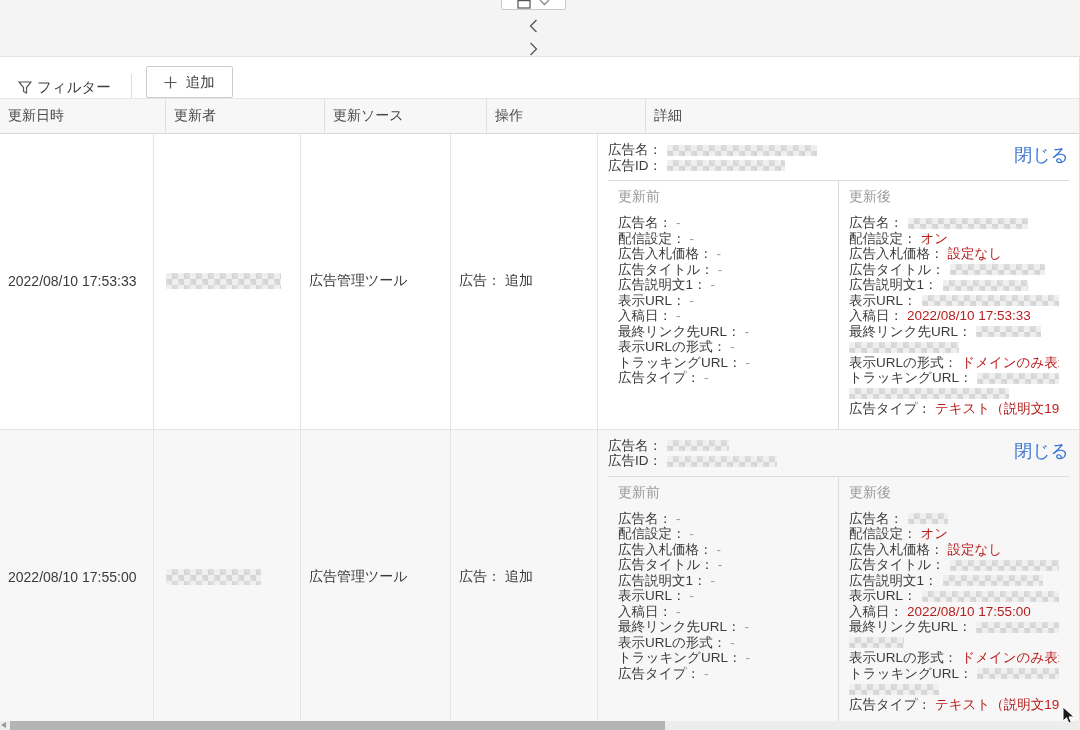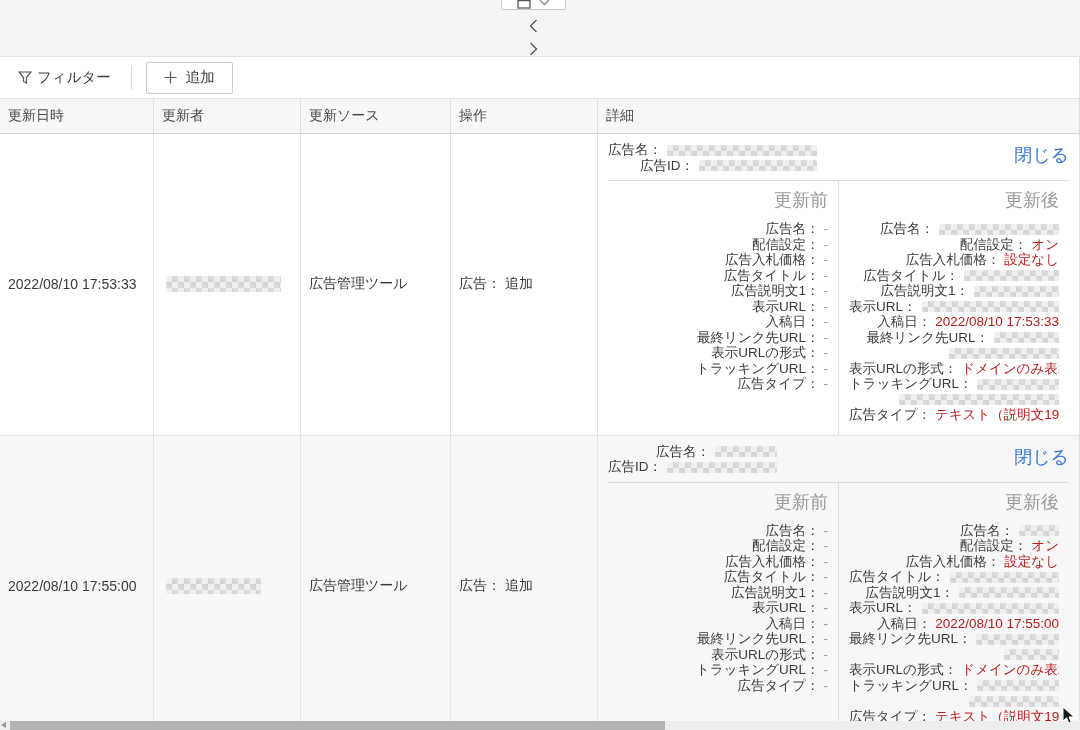--- a/index.html
+++ b/index.html
@@ -18,43 +18,43 @@
     background:#fff;border:1px solid #c9c9c9;border-radius:2px;
     font-size:14.5px;color:#3b3b3b;cursor:pointer;box-sizing:border-box;white-space:nowrap;
   }
   .btn-primary{
     background:var(--accent,#0e68cf);border:1px solid var(--accent-dark,#0a53a8);
     border-bottom-width:2px;color:#fff;
   }
   .chev-btn{background:none;border:none;color:#555;padding:0 5px;cursor:pointer;display:flex;align-items:center;}
   .icon{display:inline-flex;align-items:center;justify-content:center;}
   
-  .filterbar{height:41px;display:flex;align-items:center;padding-left:12px;background:#fff;box-sizing:border-box;}
+  .filterbar{height:41px;display:flex;align-items:flex-end;padding-left:12px;background:#fff;box-sizing:border-box;}
   .filter-btn{display:inline-flex;align-items:center;gap:5px;font-size:14.5px;color:#3b3b3b;cursor:pointer;background:none;border:none;}
   .vdiv{width:1px;height:24px;background:#ddd;margin:0 14px;}
   .add-btn{display:inline-flex;align-items:center;gap:9px;height:32px;padding:0 17px;background:#fff;border:1px solid #ccc;border-radius:2px;font-size:14.5px;color:#3b3b3b;cursor:pointer;}
   
   .table{border-right:1px solid #e4e4e4;}
   .thead,.trow{display:grid;grid-template-columns:153px 147px 150px 147px 1fr;}
-  .thead{background:#f7f7f7;border-top:1px solid #e6e6e6;border-bottom:1px solid #d8d8d8;height:34px;}
+  .thead{background:#f7f7f7;border-top:1px solid #e6e6e6;border-bottom:1px solid #d8d8d8;height:34px;gap:12px;}
   .th{display:flex;align-items:center;padding:0 8px;font-size:14px;color:#4a4a4a;border-left:1px solid #e0e0e0;box-sizing:border-box;}
   .th:first-child{border-left:none;}
   .trow{border-bottom:1px solid #e4e4e4;background:#fff;}
   .trow.zebra{background:#f7f7f7;}
   .cell{padding:8px;border-left:1px solid #e4e4e4;display:flex;align-items:center;font-size:14px;box-sizing:border-box;}
   .cell:first-child{border-left:none;}
-  .cell.detail{display:block;padding:5px 10px 0 10px;text-align:right;}
+  .cell.detail{display:block;padding:5px 10px 0 10px;}
   
   .detail-head{display:flex;justify-content:space-between;align-items:flex-start;padding:3px 0 7px 0;}
   .id-lines{font-size:13.5px;line-height:17px;}
   .close-link{color:var(--link,#3a75d4);font-size:18px;cursor:pointer;text-decoration:none;flex:none;margin-top:1px;}
   .compare{display:flex;border-top:1px solid #dcdcdc;}
   .pane{flex:1;padding:7px 10px 12px 10px;min-width:0;box-sizing:border-box;}
   .pane + .pane{border-left:1px solid #dcdcdc;}
-  .pane-title{color:#9a9a9a;font-size:18px;margin-bottom:9px;}
+  .pane-title{color:#9a9a9a;font-size:14px;margin-bottom:9px;}
   .fline{font-size:13.5px;line-height:15.5px;white-space:nowrap;overflow:hidden;}
   .flabel{color:#3b3b3b;}
   .dash{color:#999;margin-left:4px;}
   .val{color:#b91c1c;margin-left:4px;}
   
   .redact{
     display:inline-block;vertical-align:middle;margin-left:5px;border-radius:1px;
     background-image:
       linear-gradient(45deg,#dcdcdc 25%,transparent 25%,transparent 75%,#dcdcdc 75%),
       linear-gradient(45deg,#d5d5d5 25%,#efefef 25%,#efefef 75%,#d5d5d5 75%);

